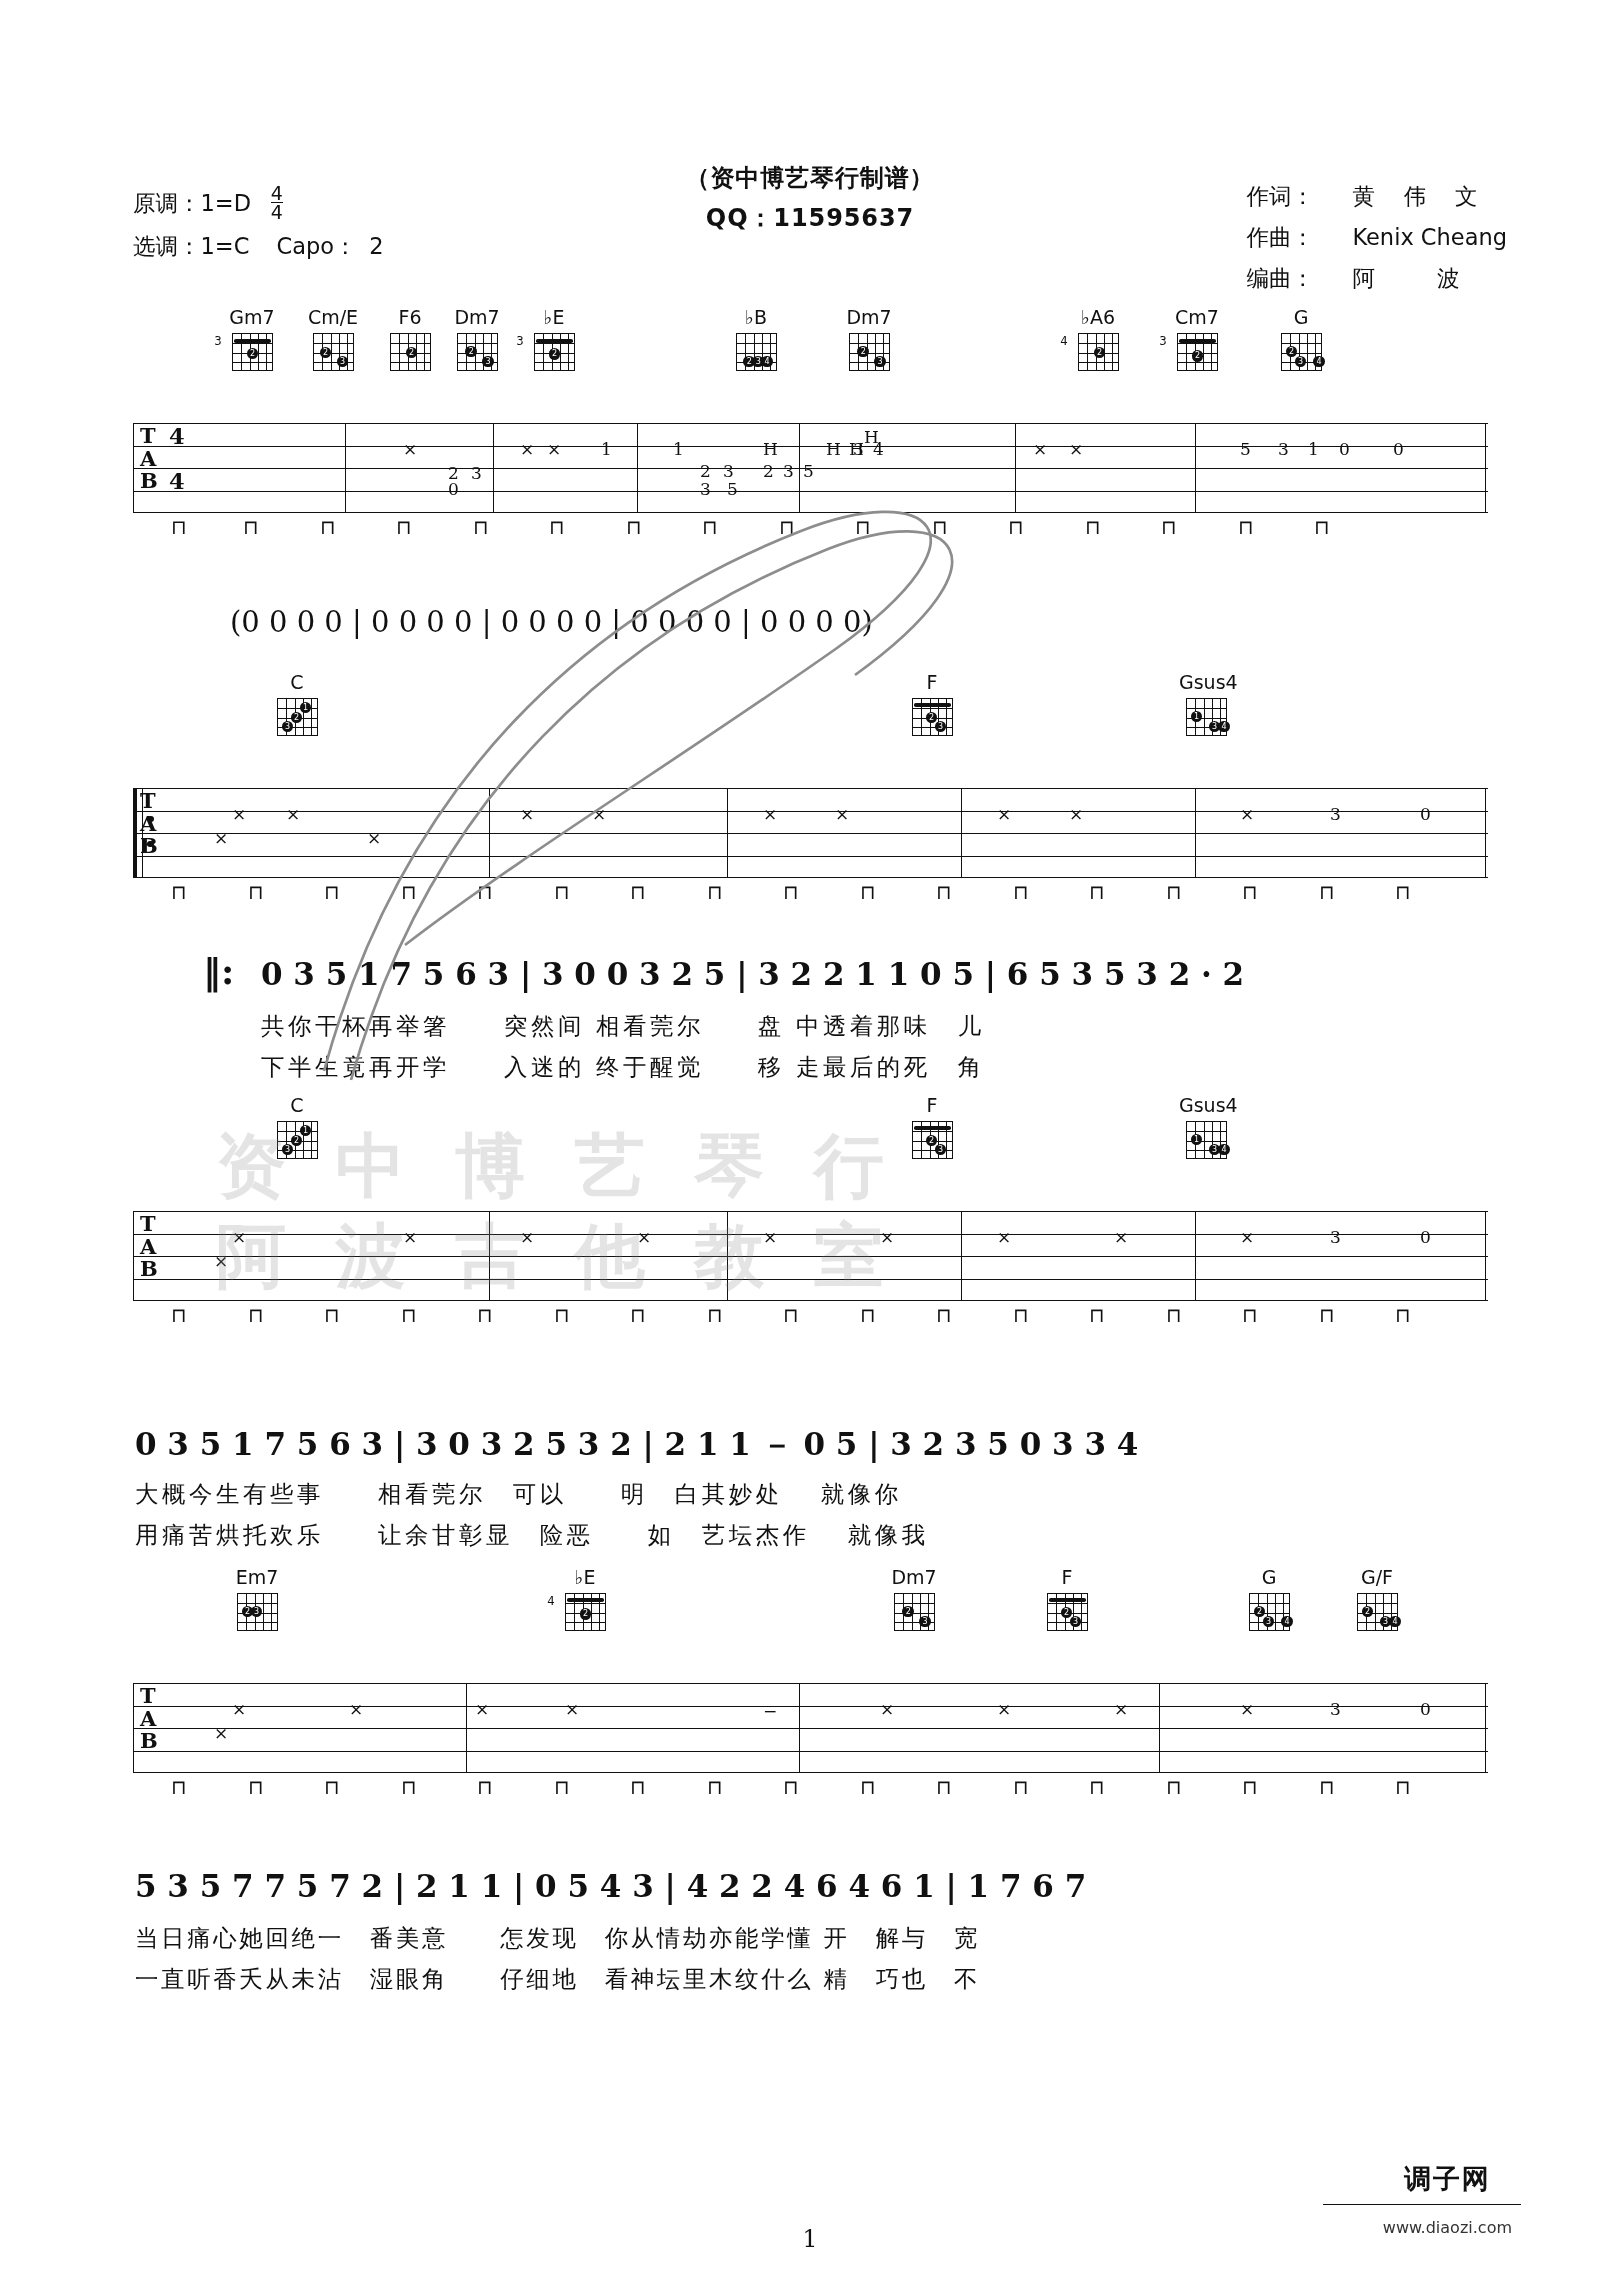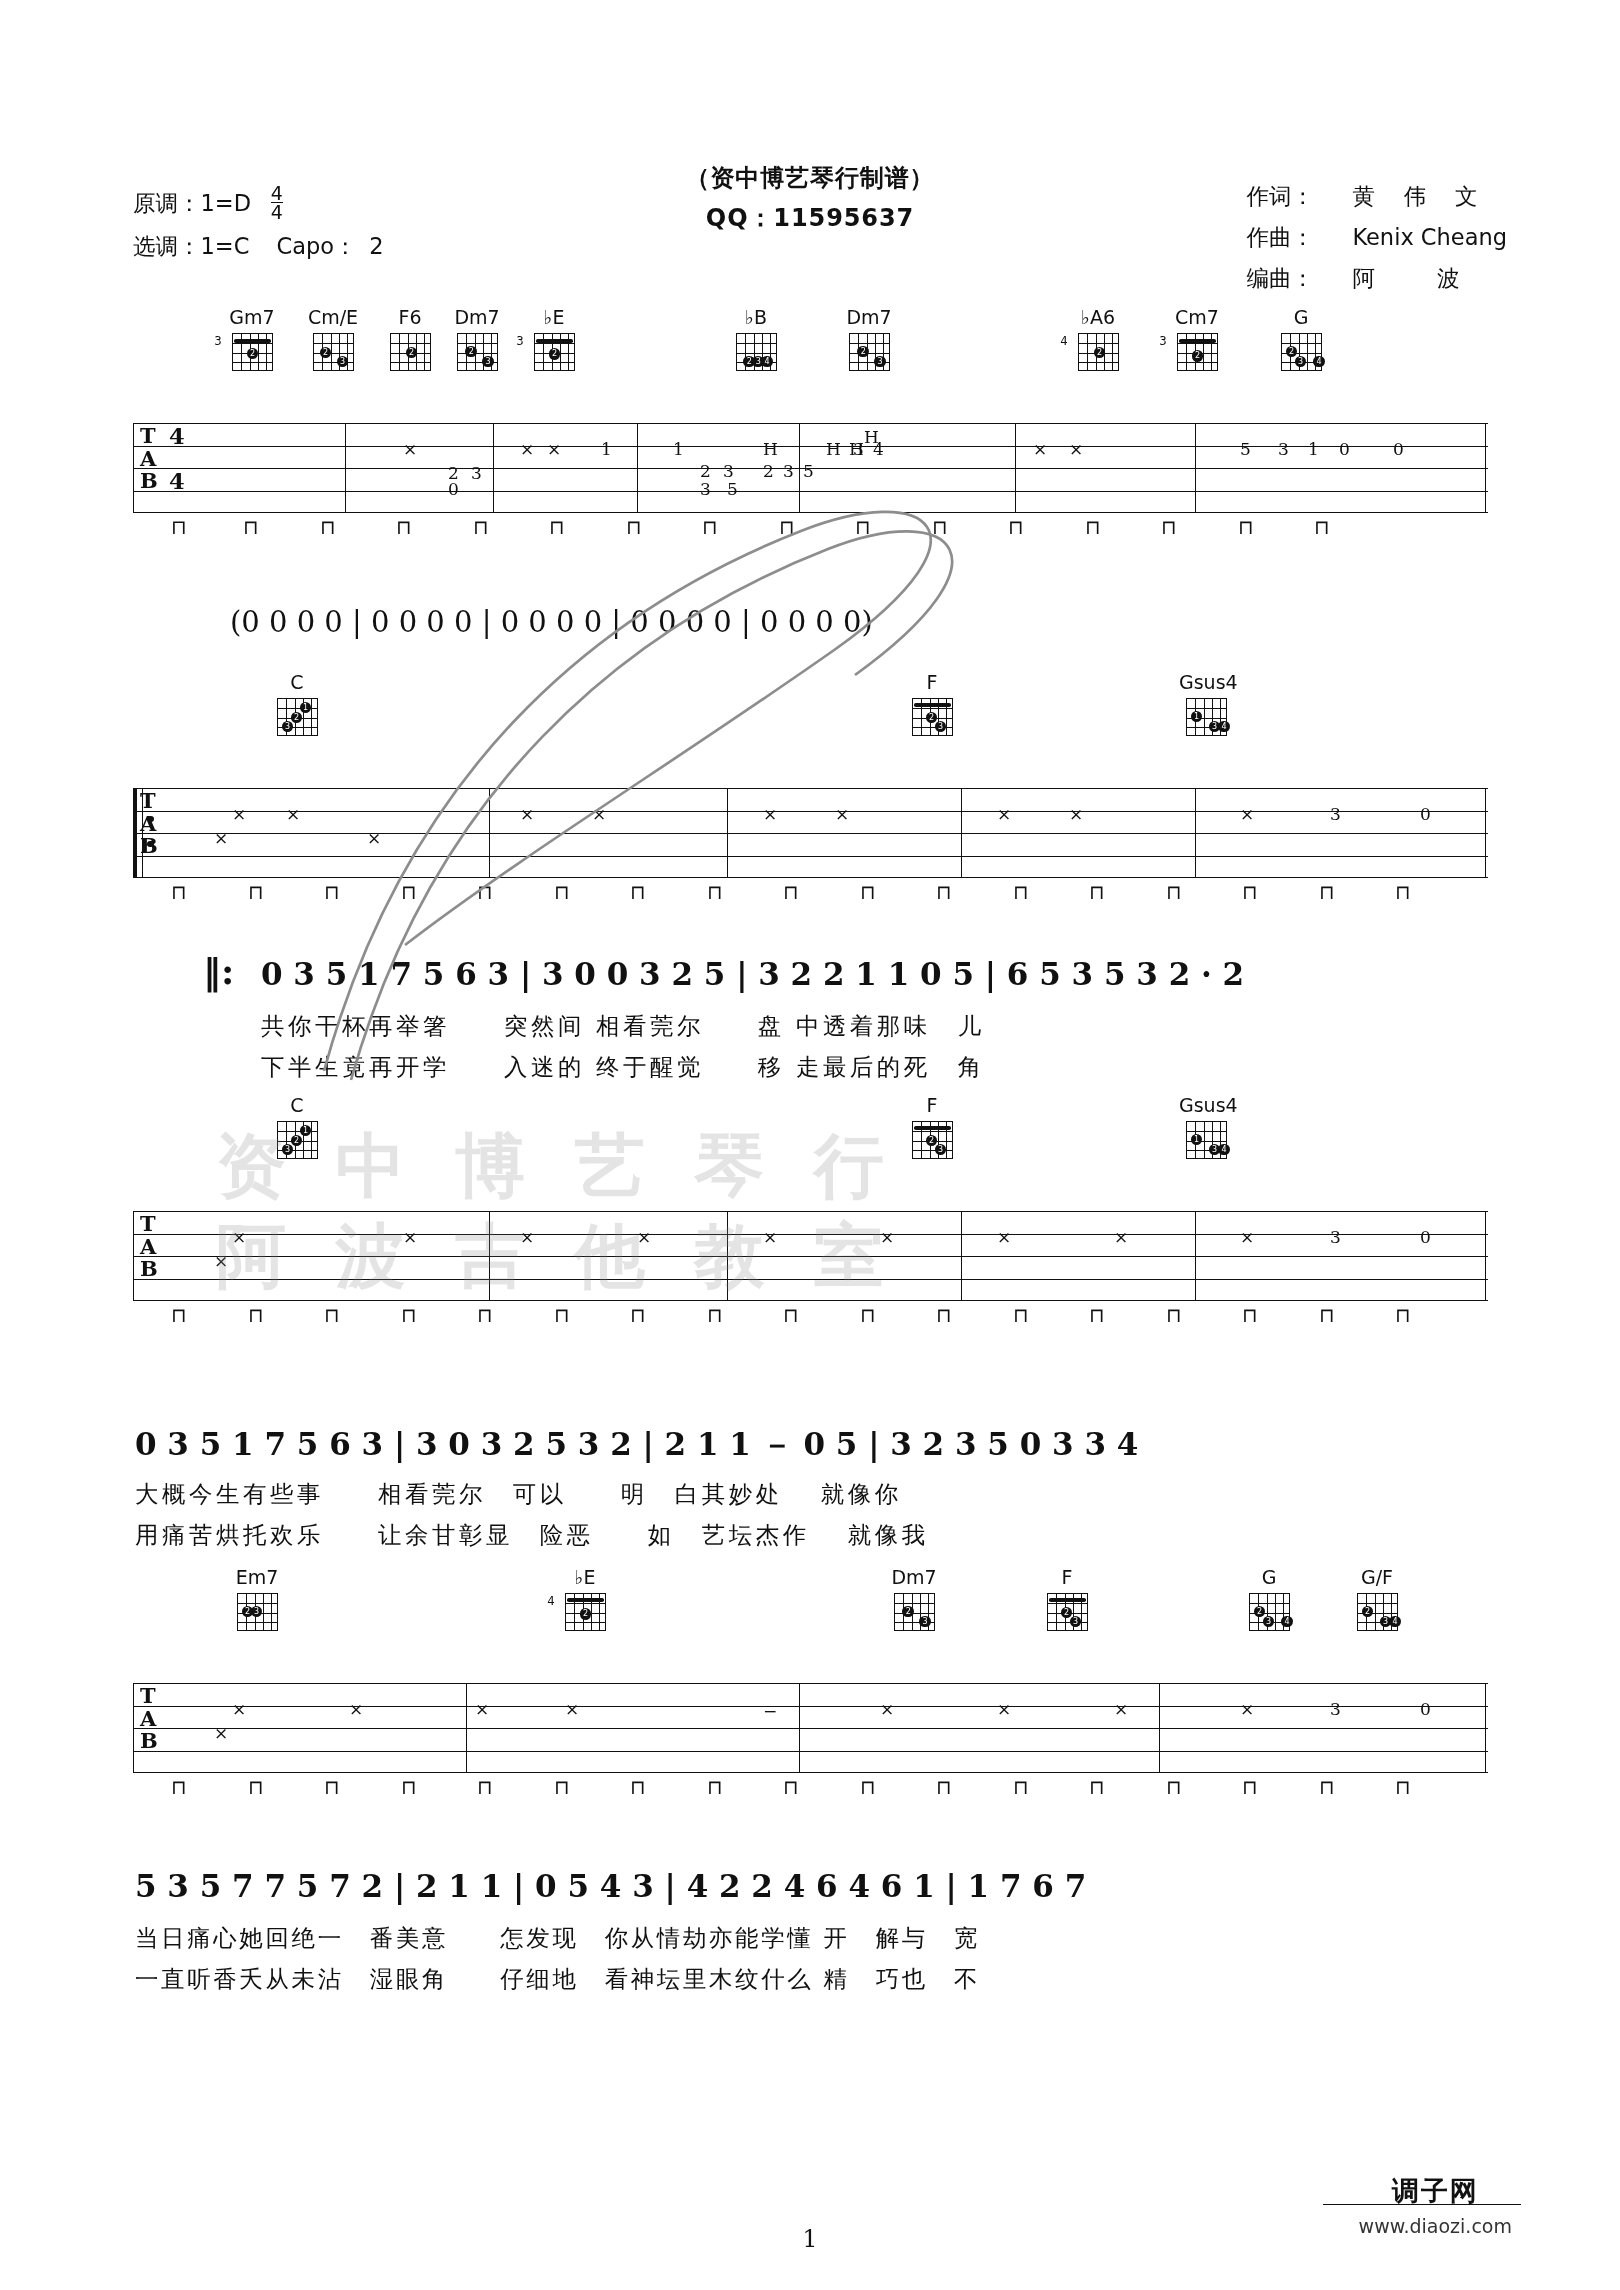--- a/index.html
+++ b/index.html
@@ -53,21 +53,21 @@
   .zeros{position:absolute;left:135px;font-family:"DejaVu Serif",serif;font-size:29px;letter-spacing:0;}
 
   
   .wm{position:absolute;left:216px;top:1121px;width:720px;height:189px;opacity:.22;pointer-events:none;}
   .wm div{font-family:"DejaVu Sans",sans-serif;font-size:70px;font-weight:bold;color:#8a8a8a;letter-spacing:12.6px;line-height:90px;}
   .swoosh{position:absolute;left:297px;top:387px;width:810px;height:720px;pointer-events:none;}
 
   .pagenum{position:absolute;bottom:38px;left:0;width:1620px;text-align:center;font-family:"DejaVu Serif",serif;font-size:23.4px;}
   .brand{position:absolute;right:108px;bottom:54px;text-align:center;font-family:"DejaVu Sans",sans-serif;}
   .brand .b1{font-size:27px;font-weight:bold;letter-spacing:1.8px;}
-  .brand .b2{font-size:19px;color:#333;margin-top:6px;}
+  .brand .b2{font-size:16px;color:#333;margin-top:21px;}
   .hr-bottom{position:absolute;left:1323px;right:99px;bottom:86px;border-top:1.8px solid #111;}
 </style>
 </head>
 <body>
 
 <div class="page">
 
 
   <div class="center-block">
     <div>（资中博艺琴行制谱）</div>

